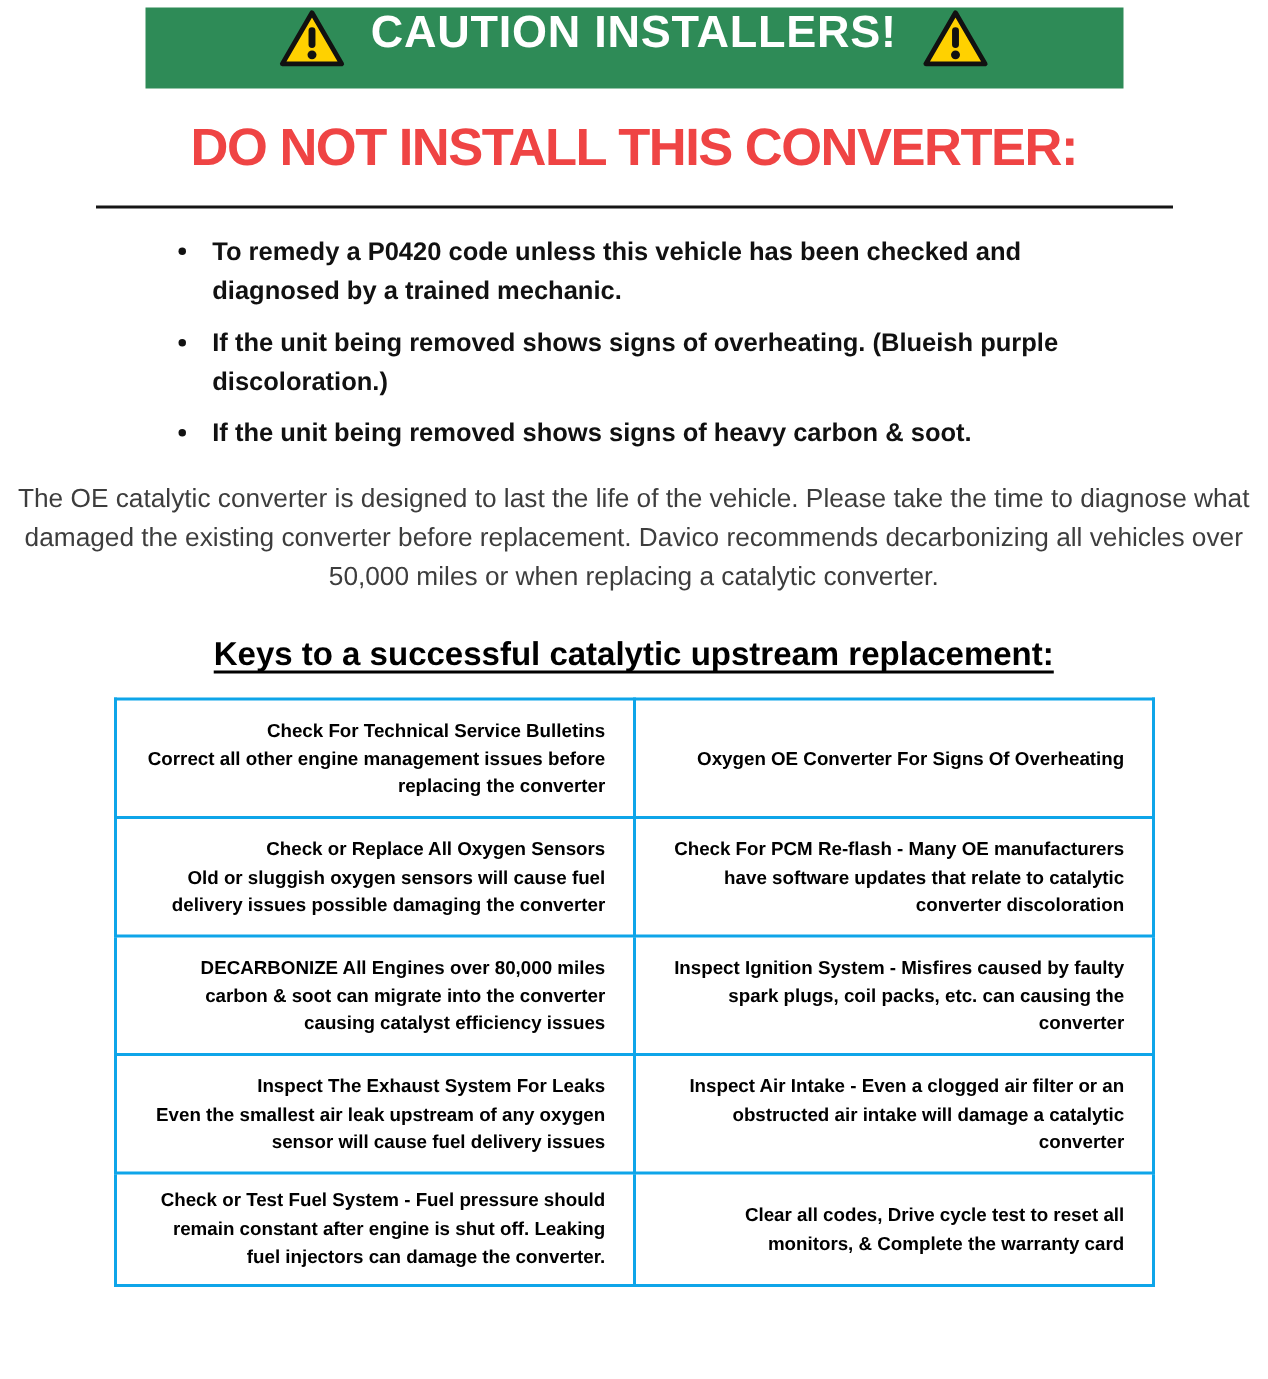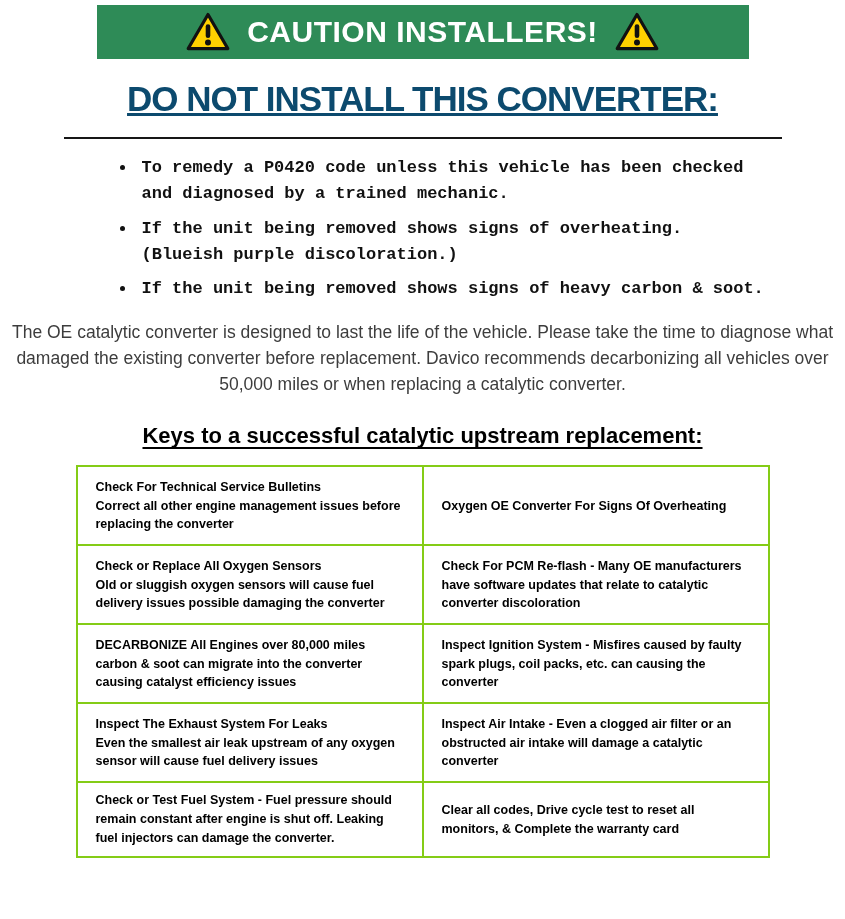--- a/index.html
+++ b/index.html
@@ -15,56 +15,54 @@
     font-family:"Liberation Sans", sans-serif;
     color:var(--ink);
   }
   .page{width:845px;height:919px;overflow:hidden;}
 
   
   .banner{
     width:652px;height:54px;
     margin:5px auto 0 auto;
     background:var(--banner-green);
-    display:flex;align-items:center;justify-content:center;
+    display:flex;justify-content:center;
     gap:16px;
   }
   .banner-text{
     color:#ffffff;
     font-weight:800;
     font-size:30px;
     letter-spacing:0.5px;
     white-space:nowrap;
   }
   .tri-icon{width:46px;height:42px;display:block;}
 
   
   .main-heading{
     text-align:center;
     font-size:35px;
     font-weight:800;
     letter-spacing:-1px;
     margin:20px 0 0 0;
-    color:#0c4a6e;
-    text-decoration:underline;
+    color:#ef4444;
   }
   .rule{
     width:718px;height:2px;
     background:#161616;
     border:none;
     margin:18px auto 16px auto;
   }
 
   
   .warnings{
     max-width:690px;
     margin:10px auto 8px auto;
     padding-left:58px;
     list-style:disc;
-    font-family:Liberation Mono, monospace;
   }
   .warnings li{
     font-weight:700;
     font-size:17px;
     line-height:1.55;
     margin-bottom:8px;
     padding-left:6px;
   }
 
   
@@ -93,23 +91,23 @@
   }
 
   
   table.tips{
     width:694px;
     margin:0 auto;
     border-collapse:collapse;
     table-layout:fixed;
   }
   table.tips td{
-    border:2px solid #84cc16;
+    border:2px solid #0ea5e9;
     width:50%;
-    text-align:left;
+    text-align:right;
     vertical-align:middle;
     font-weight:700;
     font-size:12.5px;
     line-height:1.5;
     padding:8px 18px;
     white-space:pre-line;
     color:#000;
   }
   table.tips tr{height:79px;}
   table.tips tr:nth-child(5){height:66px;}

